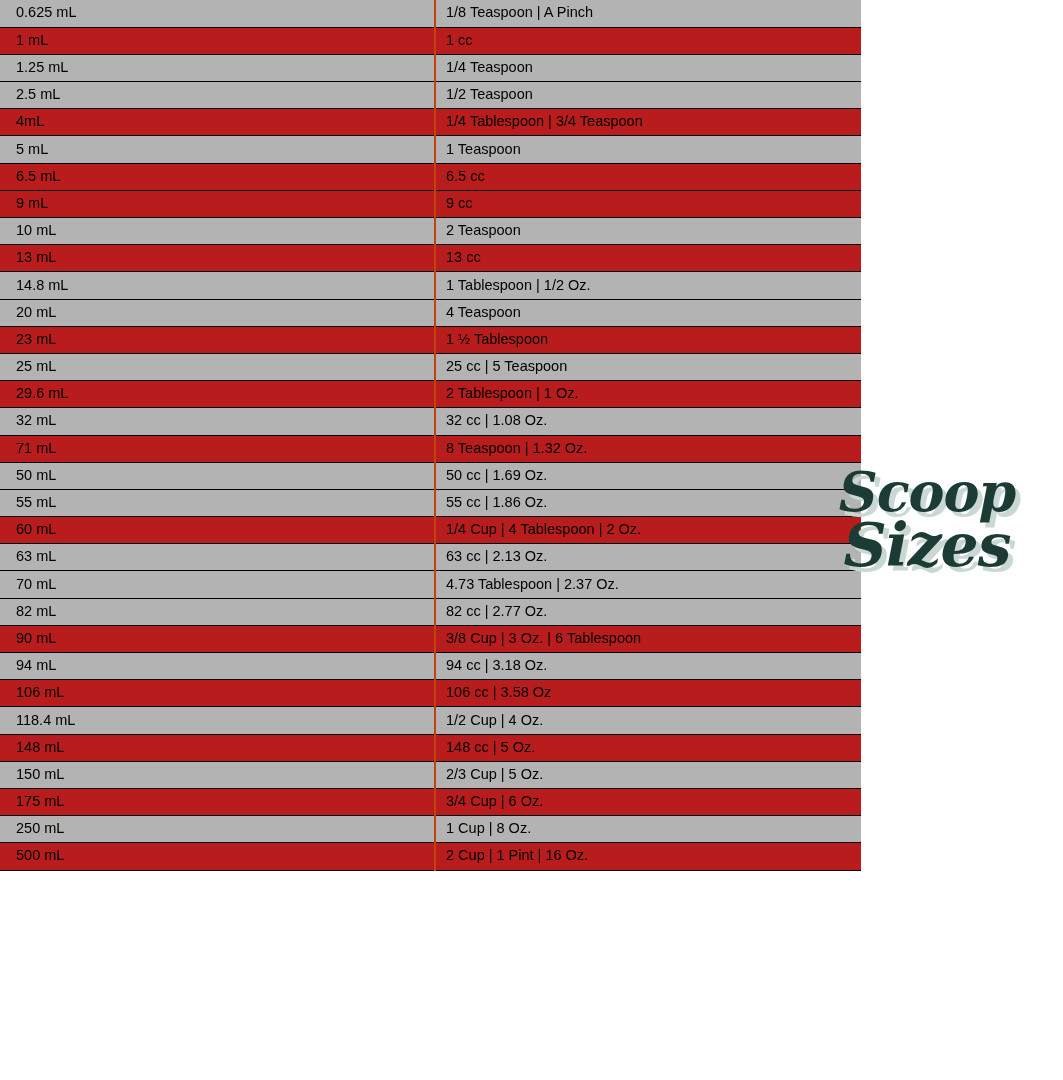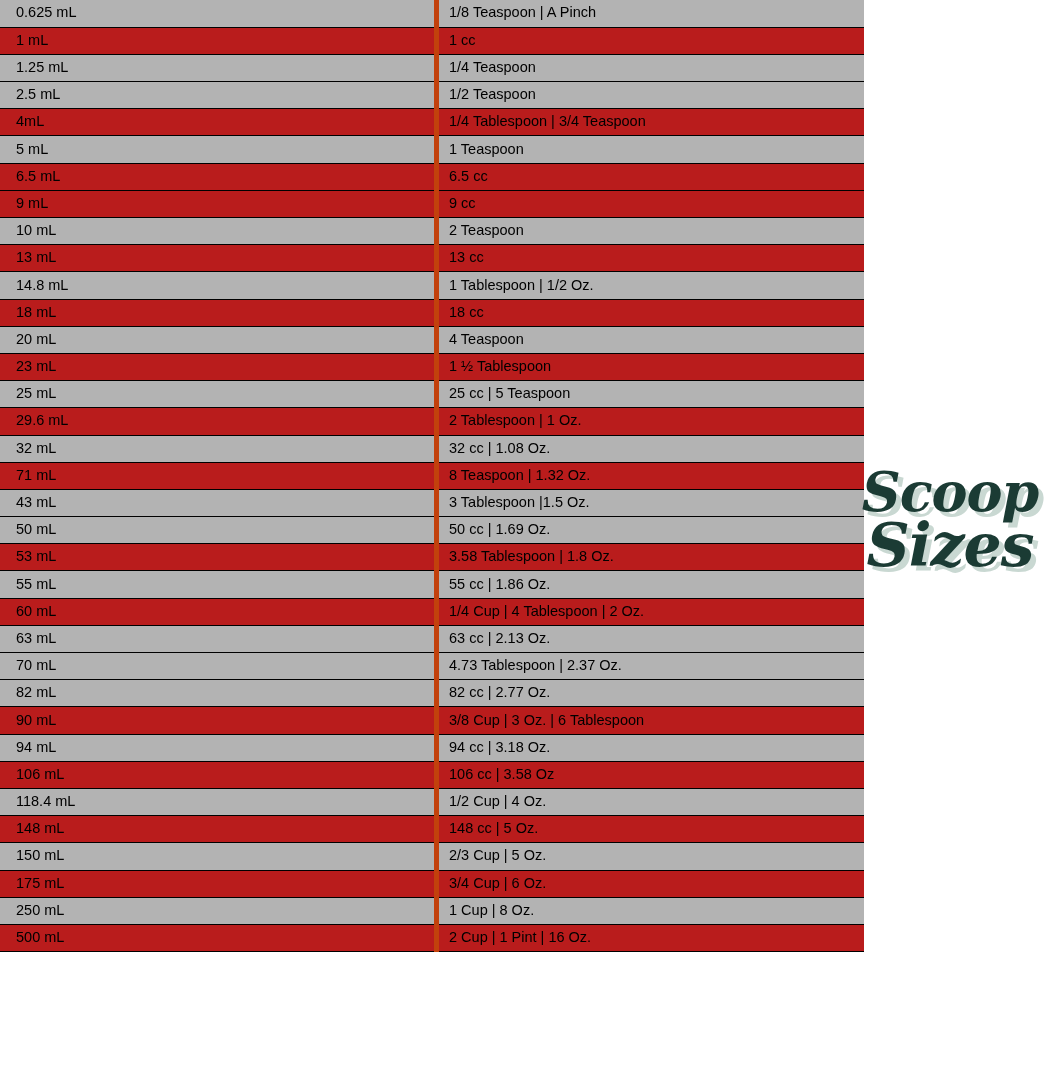--- a/index.html
+++ b/index.html
@@ -34,32 +34,32 @@
     white-space: nowrap;
     overflow: hidden;
     line-height: 1.1;
   }
   #conversion-table td.col-ml {
     width: 418px;
     padding-left: 16px;
   }
   #conversion-table td.col-eq {
     width: 415px;
-    border-left: 5px solid #c2410c;
+    border-left: 2px solid #c2410c;
     padding-left: 10px;
   }
   #conversion-table tr.shaded td {
     background: #b3b3b3;
   }
   #conversion-table tr.plain td {
     background: #b91c1c;
   }
   .title-block {
     position: absolute;
-    left: 845px;
+    left: 822px;
     top: 468px;
     width: 210px;
     text-align: center;
     font-family: "DejaVu Serif", serif;
   }
   .title-line {
     font-weight: bold;
     font-style: italic;
     color: #1b3b34;
     letter-spacing: -1px;
@@ -115,24 +115,20 @@
         <td class="col-eq">2 Teaspoon</td>
       </tr>
       <tr class="plain">
         <td class="col-ml">13 mL</td>
         <td class="col-eq">13 cc</td>
       </tr>
       <tr class="shaded">
         <td class="col-ml">14.8 mL</td>
         <td class="col-eq">1 Tablespoon | 1/2 Oz.</td>
       </tr>
-      <tr class="plain">
-        <td class="col-ml">18 mL</td>
-        <td class="col-eq">18 cc</td>
-      </tr>
       <tr class="shaded">
         <td class="col-ml">20 mL</td>
         <td class="col-eq">4 Teaspoon</td>
       </tr>
       <tr class="plain">
         <td class="col-ml">23 mL</td>
         <td class="col-eq">1 ½ Tablespoon</td>
       </tr>
       <tr class="shaded">
         <td class="col-ml">25 mL</td>
@@ -144,30 +140,22 @@
       </tr>
       <tr class="shaded">
         <td class="col-ml">32 mL</td>
         <td class="col-eq">32 cc | 1.08 Oz.</td>
       </tr>
       <tr class="plain">
         <td class="col-ml">71 mL</td>
         <td class="col-eq">8 Teaspoon | 1.32 Oz.</td>
       </tr>
       <tr class="shaded">
-        <td class="col-ml">43 mL</td>
-        <td class="col-eq">3 Tablespoon |1.5 Oz.</td>
-      </tr>
-      <tr class="shaded">
         <td class="col-ml">50 mL</td>
         <td class="col-eq">50 cc | 1.69 Oz.</td>
-      </tr>
-      <tr class="plain">
-        <td class="col-ml">53 mL</td>
-        <td class="col-eq">3.58 Tablespoon | 1.8 Oz.</td>
       </tr>
       <tr class="shaded">
         <td class="col-ml">55 mL</td>
         <td class="col-eq">55 cc | 1.86 Oz.</td>
       </tr>
       <tr class="plain">
         <td class="col-ml">60 mL</td>
         <td class="col-eq">1/4 Cup | 4 Tablespoon | 2 Oz.</td>
       </tr>
       <tr class="shaded">

